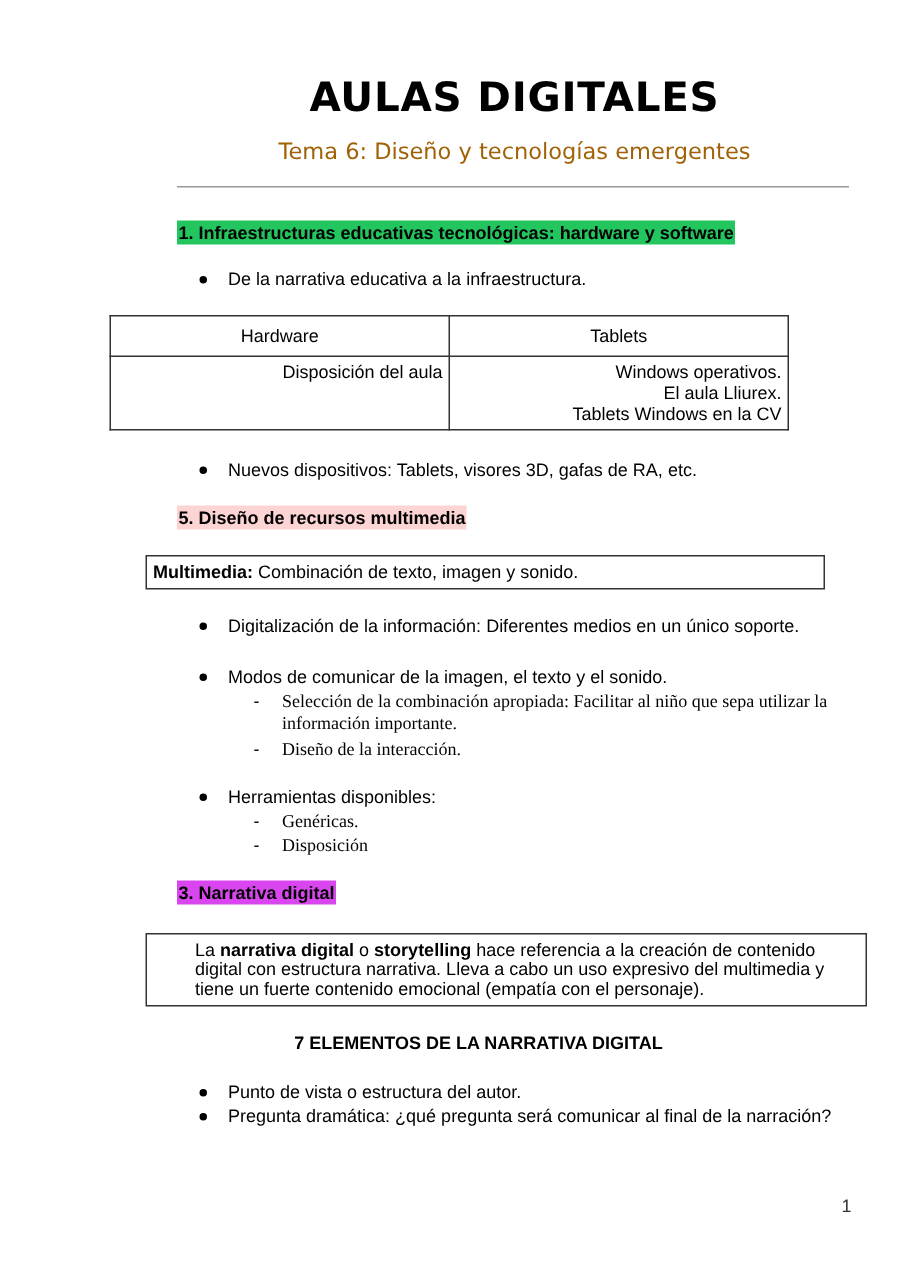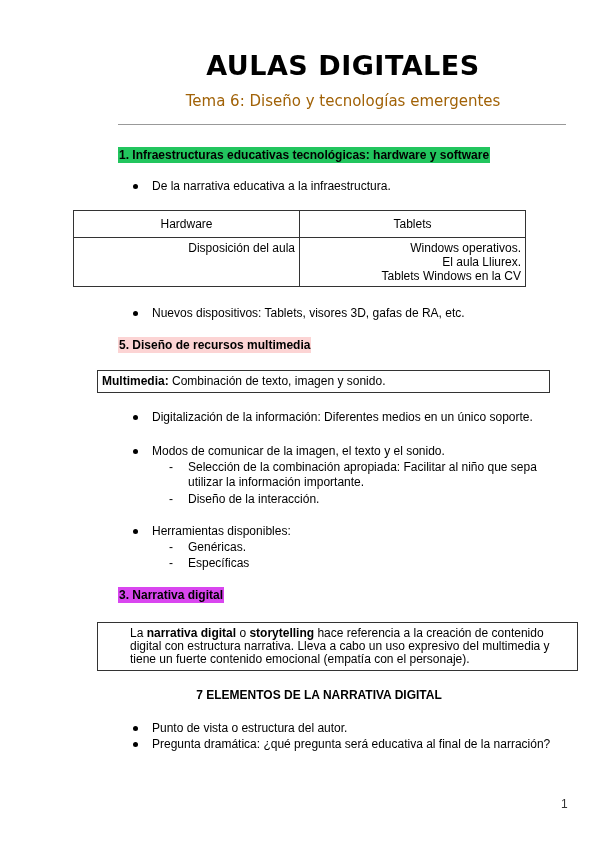--- a/index.html
+++ b/index.html
@@ -12,21 +12,21 @@
     .subtitle { left: 0; width: 600px; top: 92px; text-align: center;
                 font-family: "DejaVu Sans", sans-serif; font-size: 15px; color: #a16207; }
     .divider { left: 75px; width: 448px; top: 124px; height: 0; border-top: 1.5px solid #999; }
     .heading { left: 75px; font-weight: bold; font-size: 12px; padding: 1px 1px; }
     .bullet-row { left: 90px; font-size: 12px; line-height: 15px; }
     .bullet-row .dot { position: absolute; left: 0; top: 5px; width: 5px; height: 5px;
                        border-radius: 50%; background: #000; }
     .bullet-row .txt { position: absolute; left: 19px; white-space: nowrap; }
     .sub-row { left: 126px; font-size: 12px; line-height: 15px; }
     .sub-row .dash { position: absolute; left: 0; top: 0; }
-    .sub-row .txt { position: absolute; left: 19px; width: 380px; }
+    .sub-row .txt { position: absolute; left: 19px; width: 380px; font-family: Liberation Serif, serif; }
     table.hw { position: absolute; left: 73px; top: 210px; width: 453px;
                border-collapse: collapse; font-size: 12px; }
     table.hw th, table.hw td { border: 1.5px solid #333; vertical-align: top; text-align: right; }
     table.hw th { text-align: center; font-weight: normal; height: 24px; vertical-align: middle; }
     table.hw td { padding: 3px 4px; line-height: 14px; height: 42px; }
     .box { position: absolute; left: 73px; width: 443px; border: 1.5px solid #333;
            padding: 4px 4px; font-size: 12px; line-height: 13px; margin-left: 24px; }
     .center-head { left: 0; width: 552px; text-align: center; font-weight: bold; font-size: 12px; }
     .pagenum { left: 518px; top: 797px; font-size: 12px; color: #333; }
   </style>
@@ -93,33 +93,33 @@
 <div class="abs bullet-row" style="top:524px;">
   <span class="dot"></span>
   <span class="txt">Herramientas disponibles:</span>
 </div>
 <div class="abs sub-row" style="top:540px;">
   <span class="dash">-</span>
   <span class="txt">Genéricas.</span>
 </div>
 <div class="abs sub-row" style="top:556px;">
   <span class="dash">-</span>
-  <span class="txt">Específicas</span>
+  <span class="txt">Disposición</span>
 </div>
 
 <div class="abs heading" style="top:587px;background:#d946ef;">3. Narrativa digital</div>
 
 <div class="box" style="top:622px;padding-left:32px;">
   <span>La </span><b>narrativa digital</b><span> o </span><b>storytelling</b><span> hace referencia a la creación de contenido digital con estructura  narrativa. Lleva a cabo un uso expresivo del multimedia y tiene un fuerte contenido emocional (empatía con el personaje).</span>
 </div>
 
 <div class="abs center-head" style="top:688px;">7 ELEMENTOS DE LA NARRATIVA DIGITAL</div>
 
 <div class="abs bullet-row" style="top:721px;">
   <span class="dot"></span>
   <span class="txt">Punto de vista o estructura del autor.</span>
 </div>
 <div class="abs bullet-row" style="top:737px;">
   <span class="dot"></span>
-  <span class="txt">Pregunta dramática: ¿qué pregunta será educativa al final de la narración?</span>
+  <span class="txt">Pregunta dramática: ¿qué pregunta será comunicar al final de la narración?</span>
 </div>
 
 <div class="abs pagenum">1</div>
 
 </body></html>

